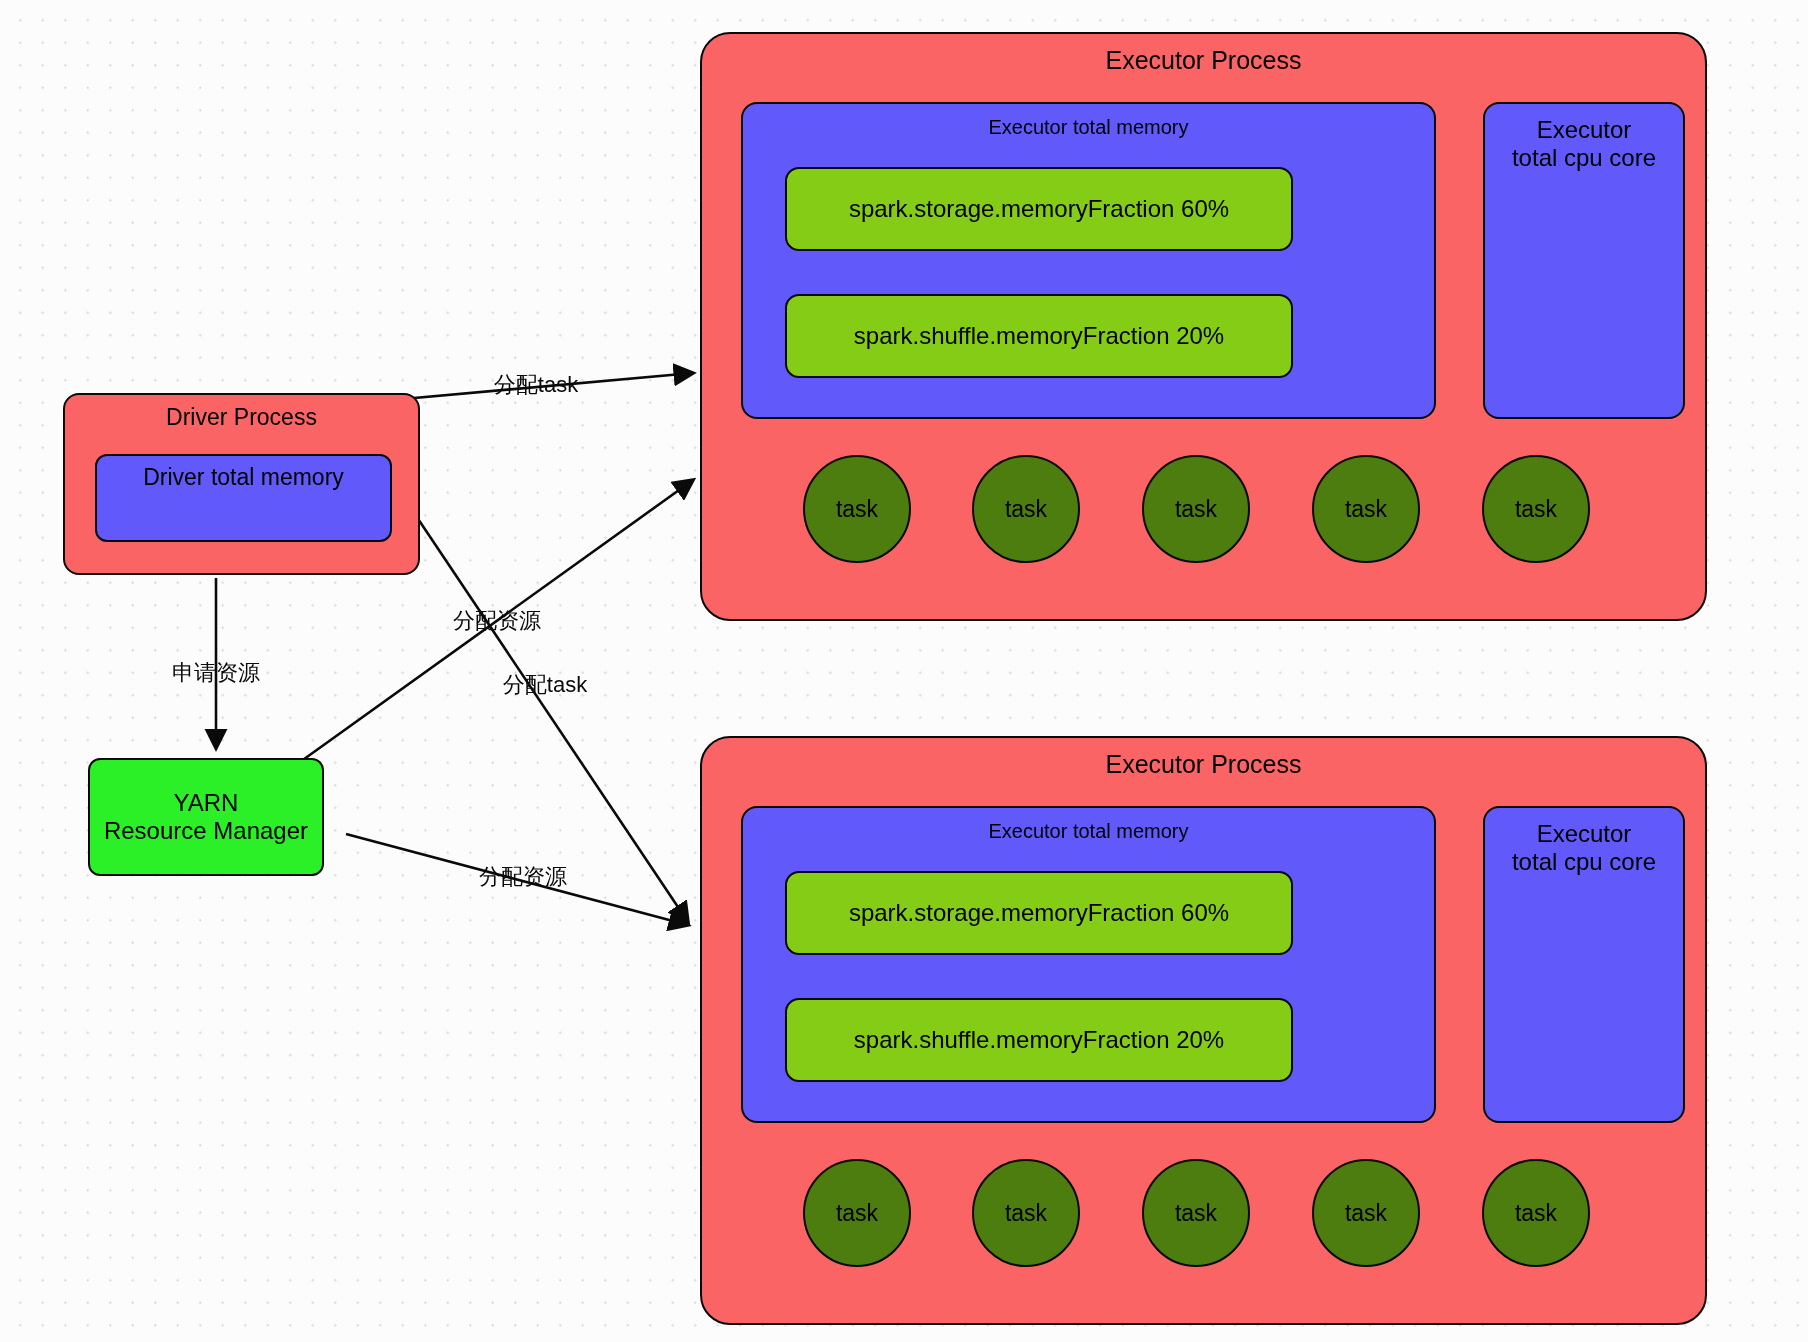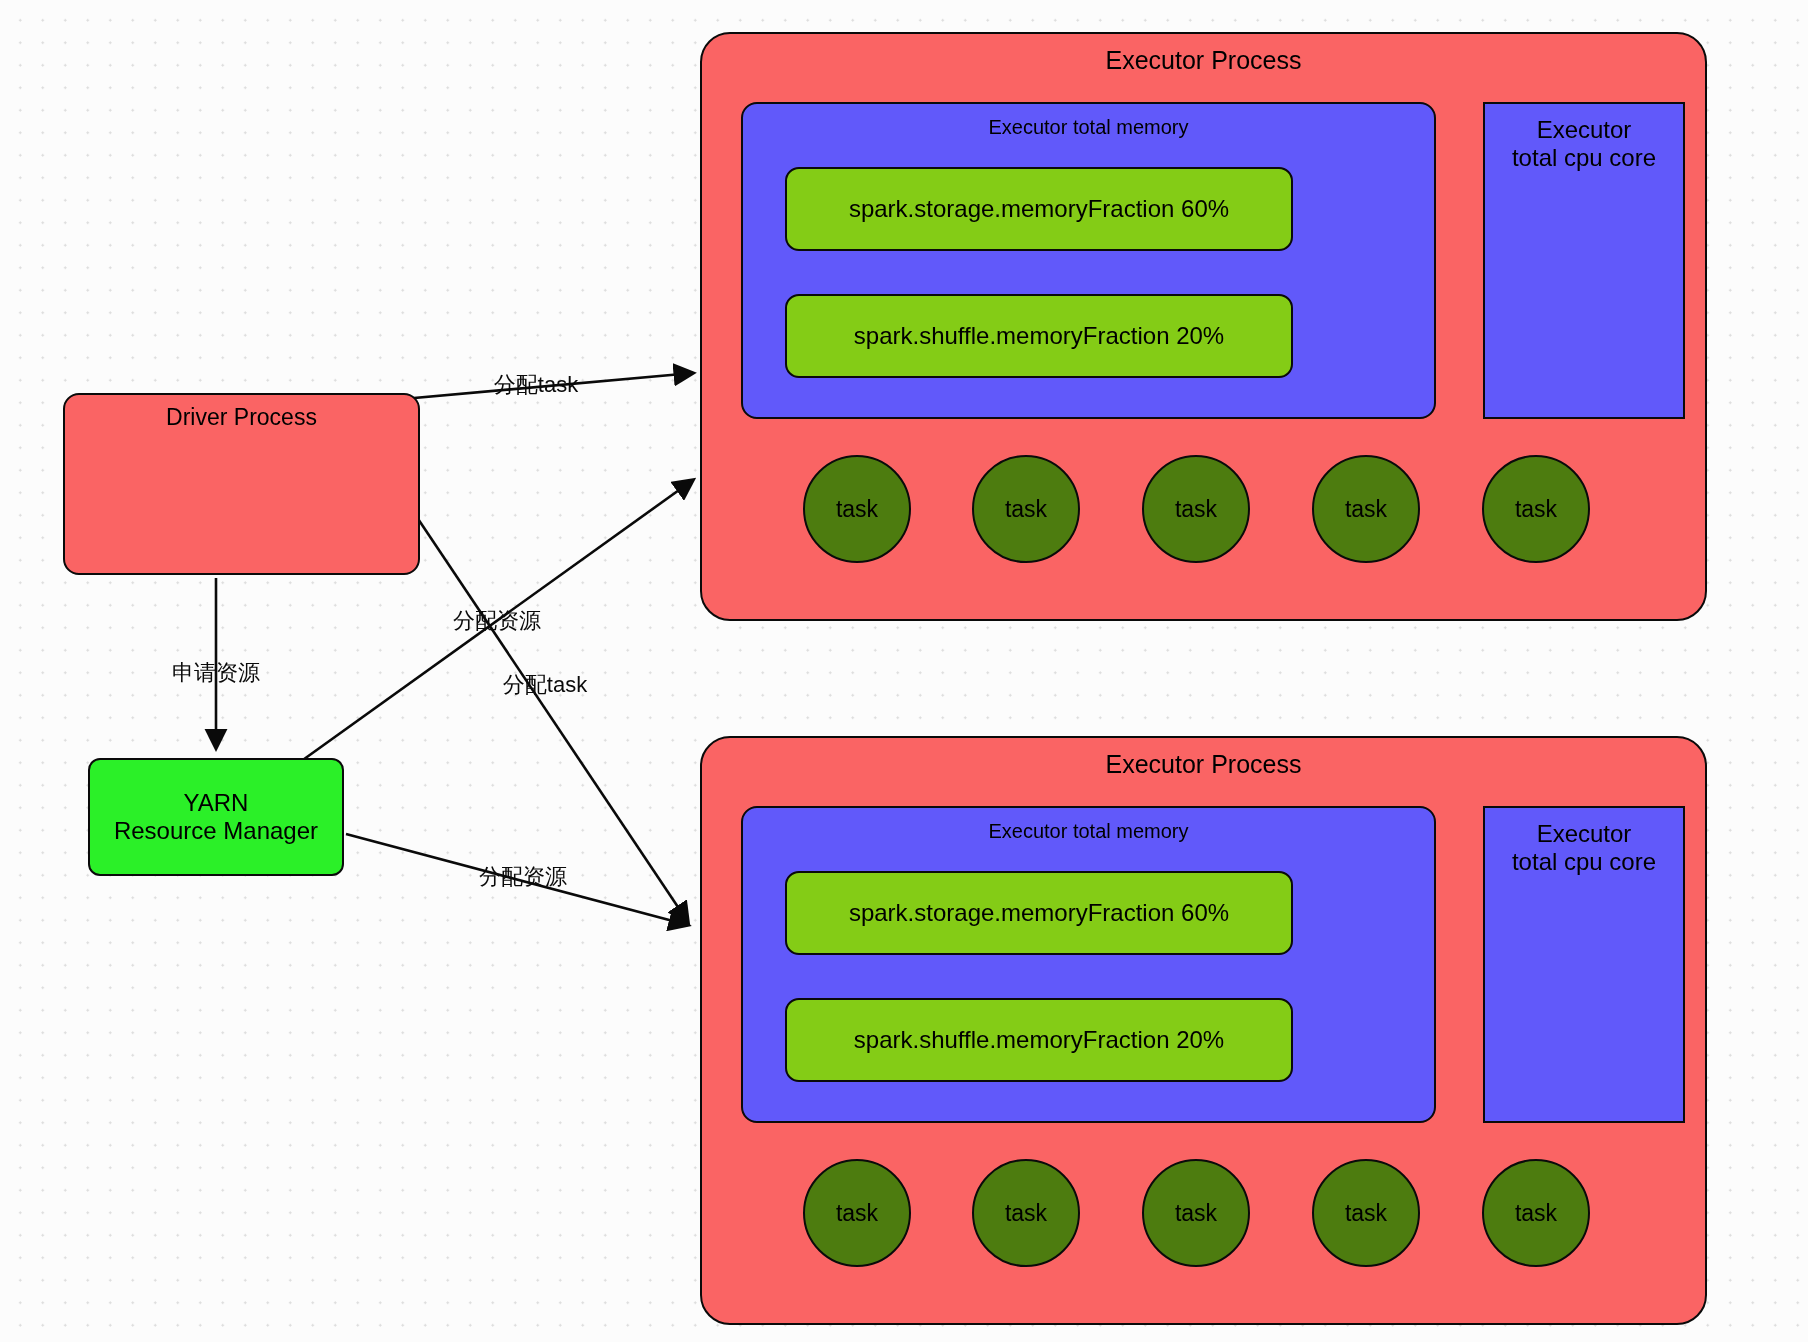--- a/index.html
+++ b/index.html
@@ -62,21 +62,21 @@
     background: #6159fa;
     border-radius: 16px;
   }
   .mem > .title {
     top: 12px;
     font-size: 20px;
   }
 
   .cpu {
     background: #6159fa;
-    border-radius: 0;
+    border-radius: 16px;
   }
   .cpu > .title {
     top: 12px;
     font-size: 24px;
   }
 
   .drivermem {
     background: #6159fa;
     border-radius: 12px;
   }
@@ -154,23 +154,26 @@
 
     <path d="M 300 762 L 693 480" fill="none" stroke="#0a0a0a" stroke-width="2.6" marker-end="url(#arrow)"></path>
 
     <path d="M 394 483 L 688 922" fill="none" stroke="#0a0a0a" stroke-width="2.6" marker-end="url(#arrow)"></path>
 
     <path d="M 346 834 L 688 925" fill="none" stroke="#0a0a0a" stroke-width="2.6" marker-end="url(#arrow)"></path>
   </svg>
 
   <div class="node driver-proc" style="left:36px; top:393px; width:357px; height:182px;margin-left:27px;">
     <div class="title">Driver Process</div>
-  </div>
-
-  <div class="node yarn" style="left:88px; top:758px; width:256px; height:118px;">
+    <div class="node drivermem" style="left:30px; top:59px; width:297px; height:88px;">
+      <div class="title">Driver total memory</div>
+    </div>
+  </div>
+
+  <div class="node yarn" style="left:88px; top:758px; width:236px; height:118px;">
     <div class="title">YARN
 Resource Manager</div>
   </div>
 
   <div class="node proc" style="left:700px; top:32px; width:1007px; height:589px;">
     <div class="title">Executor Process</div>
 
     <div class="node mem" style="left:39px; top:68px; width:695px; height:317px;">
       <div class="title">Executor total memory</div>
       <div class="node frac" style="left:42px; top:63px; width:508px; height:84px;">

